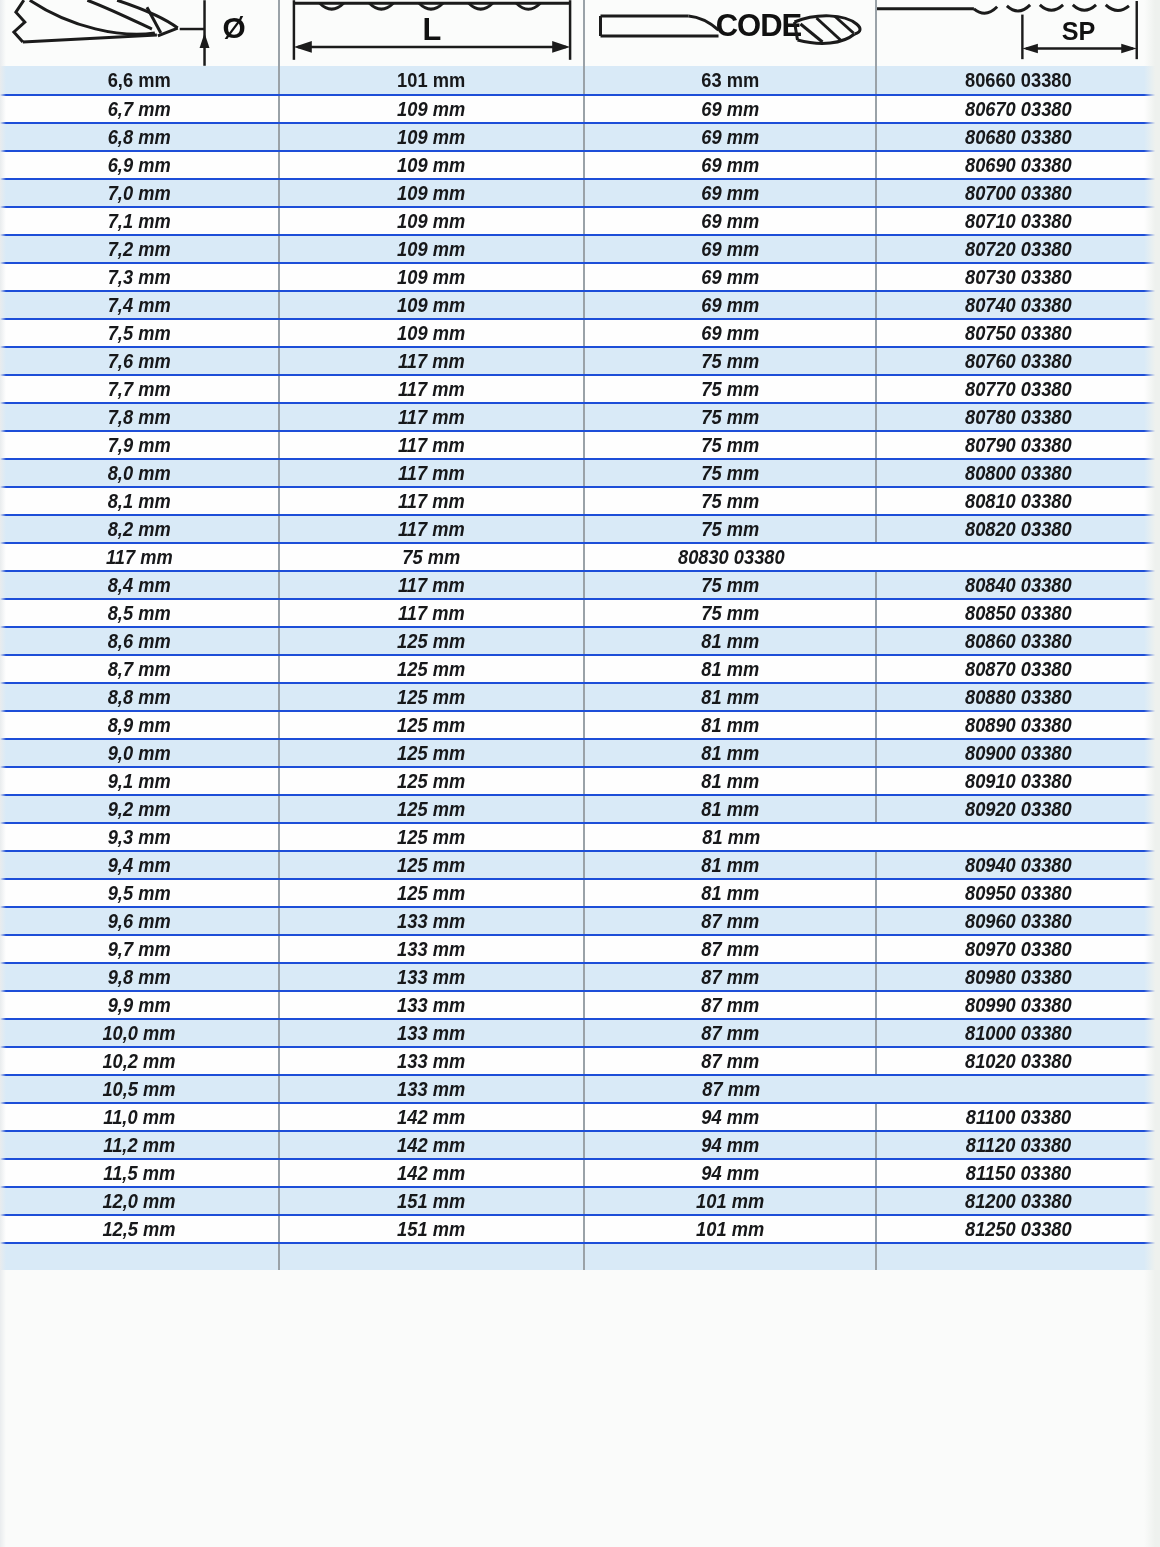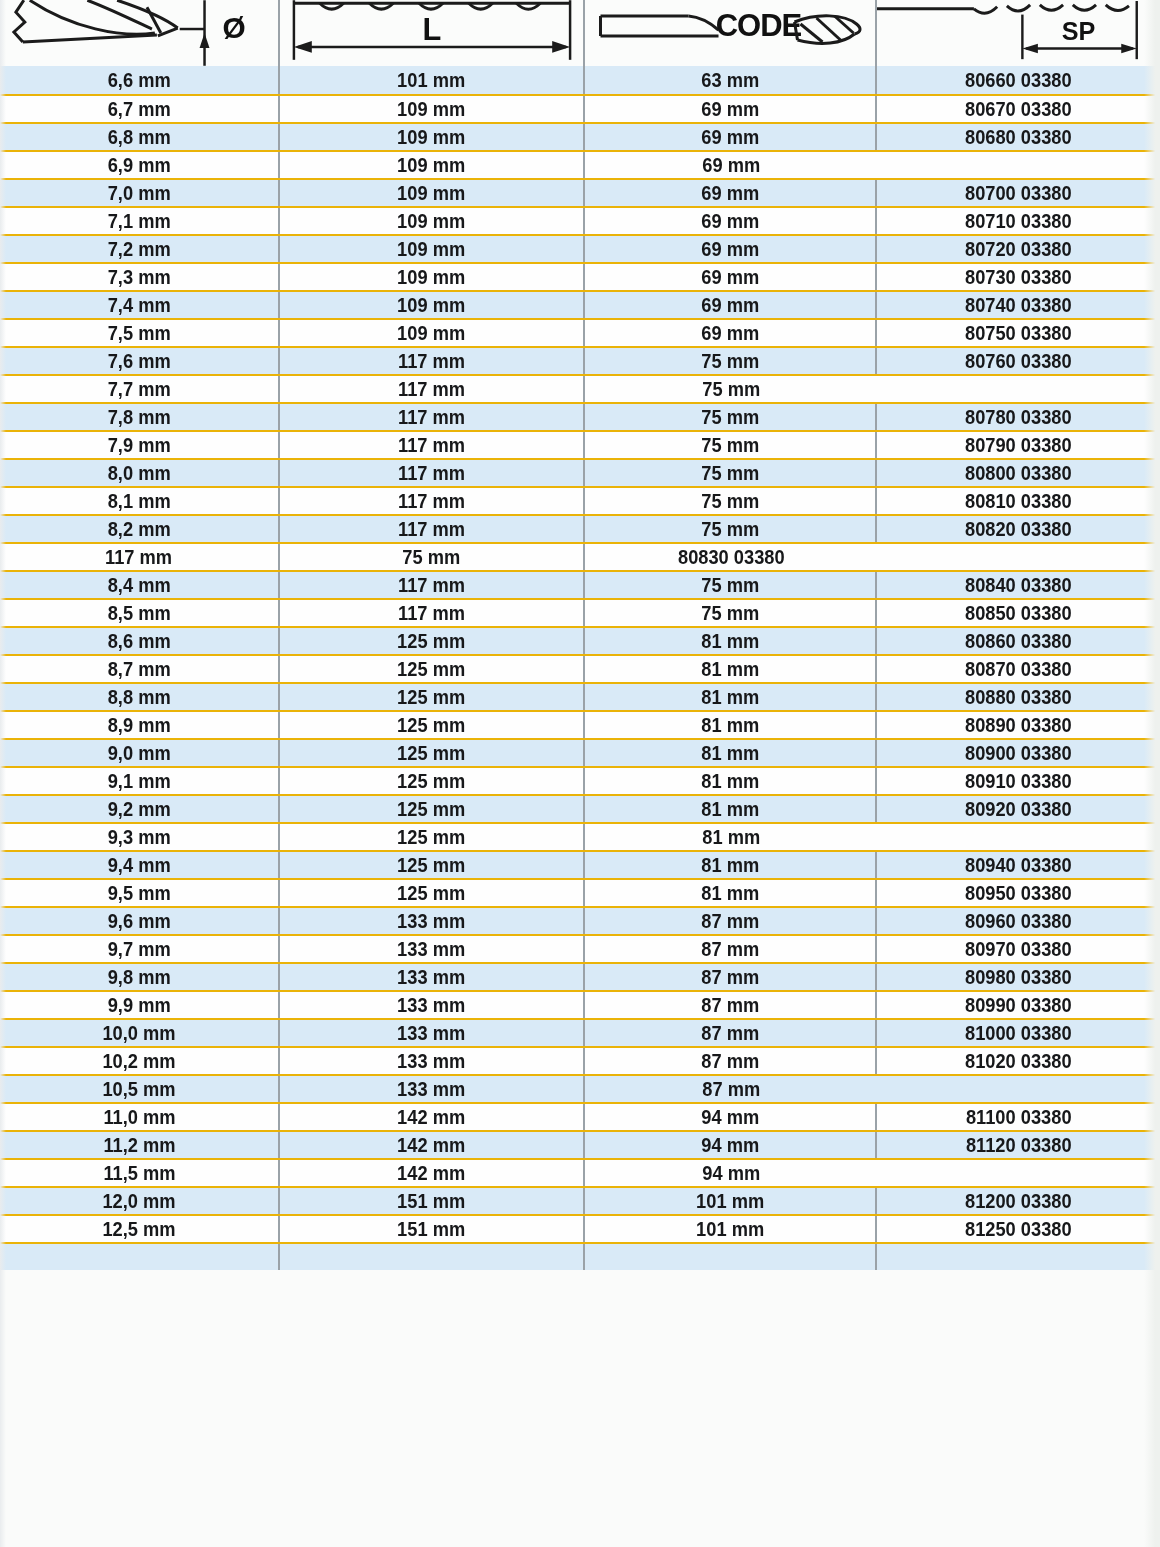--- a/index.html
+++ b/index.html
@@ -37,21 +37,21 @@
   
   .tbody { width: 1160px; }
   .row {
     display: grid;
     grid-template-columns: 280px 305px 292px 283px;
     height: 28px;
     box-sizing: border-box;
   }
   .row:nth-child(odd)  { background: #d9eaf7; }
   .row:nth-child(even) { background: #fefefe; }
-  .row + .row { border-top: 2px solid #eab308; }
+  .row + .row { border-top: 2px solid #1d4ed8; font-style: italic; }
   .cell {
     display: flex;
     align-items: center;
     justify-content: center;
     height: 100%;
     box-sizing: border-box;
     overflow: hidden;
   }
   .cell:not(:last-child) { border-right: 2px solid #9aa2a8; }
   .cell span {
@@ -214,20 +214,23 @@
   <div class="row">
     <div class="cell">
           <span>6,9 mm</span>
         </div>
     <div class="cell">
           <span>109 mm</span>
         </div>
     <div class="cell">
           <span>69 mm</span>
         </div>
+    <div class="cell">
+          <span>80690 03380</span>
+        </div>
   </div>
 
   <div class="row">
     <div class="cell">
           <span>7,0 mm</span>
         </div>
     <div class="cell">
           <span>109 mm</span>
         </div>
     <div class="cell">
@@ -331,20 +334,23 @@
   <div class="row">
     <div class="cell">
           <span>7,7 mm</span>
         </div>
     <div class="cell">
           <span>117 mm</span>
         </div>
     <div class="cell">
           <span>75 mm</span>
         </div>
+    <div class="cell">
+          <span>80770 03380</span>
+        </div>
   </div>
 
   <div class="row">
     <div class="cell">
           <span>7,8 mm</span>
         </div>
     <div class="cell">
           <span>117 mm</span>
         </div>
     <div class="cell">
@@ -738,20 +744,23 @@
 
   <div class="row">
     <div class="cell">
           <span>11,5 mm</span>
         </div>
     <div class="cell">
           <span>142 mm</span>
         </div>
     <div class="cell">
           <span>94 mm</span>
+        </div>
+    <div class="cell">
+          <span>81150 03380</span>
         </div>
   </div>
 
   <div class="row">
     <div class="cell">
           <span>12,0 mm</span>
         </div>
     <div class="cell">
           <span>151 mm</span>
         </div>

